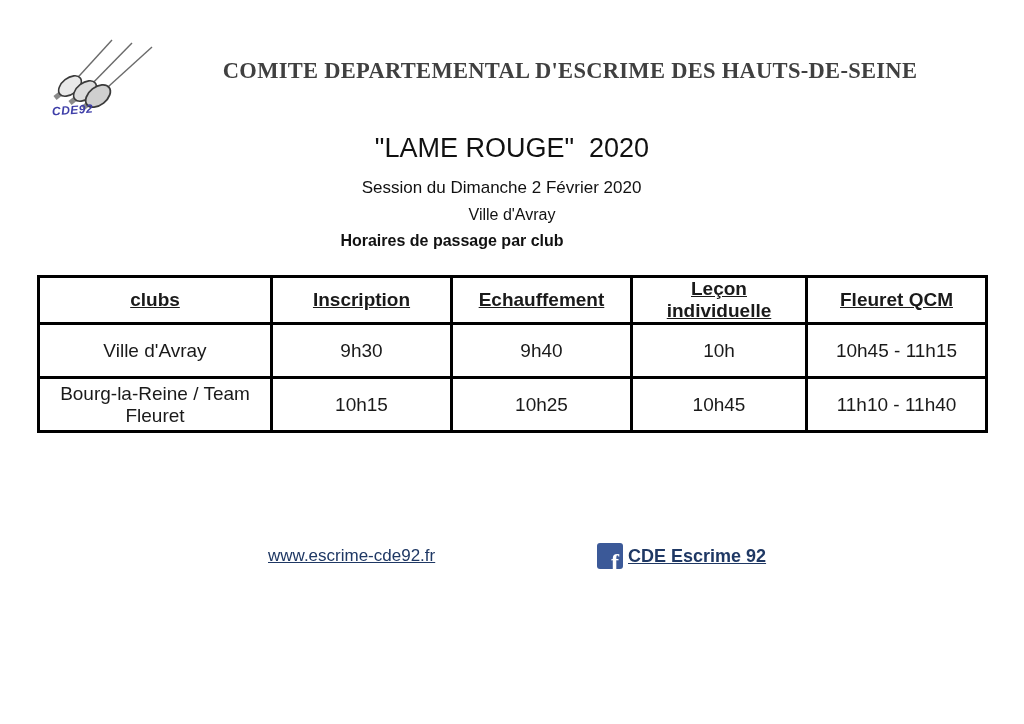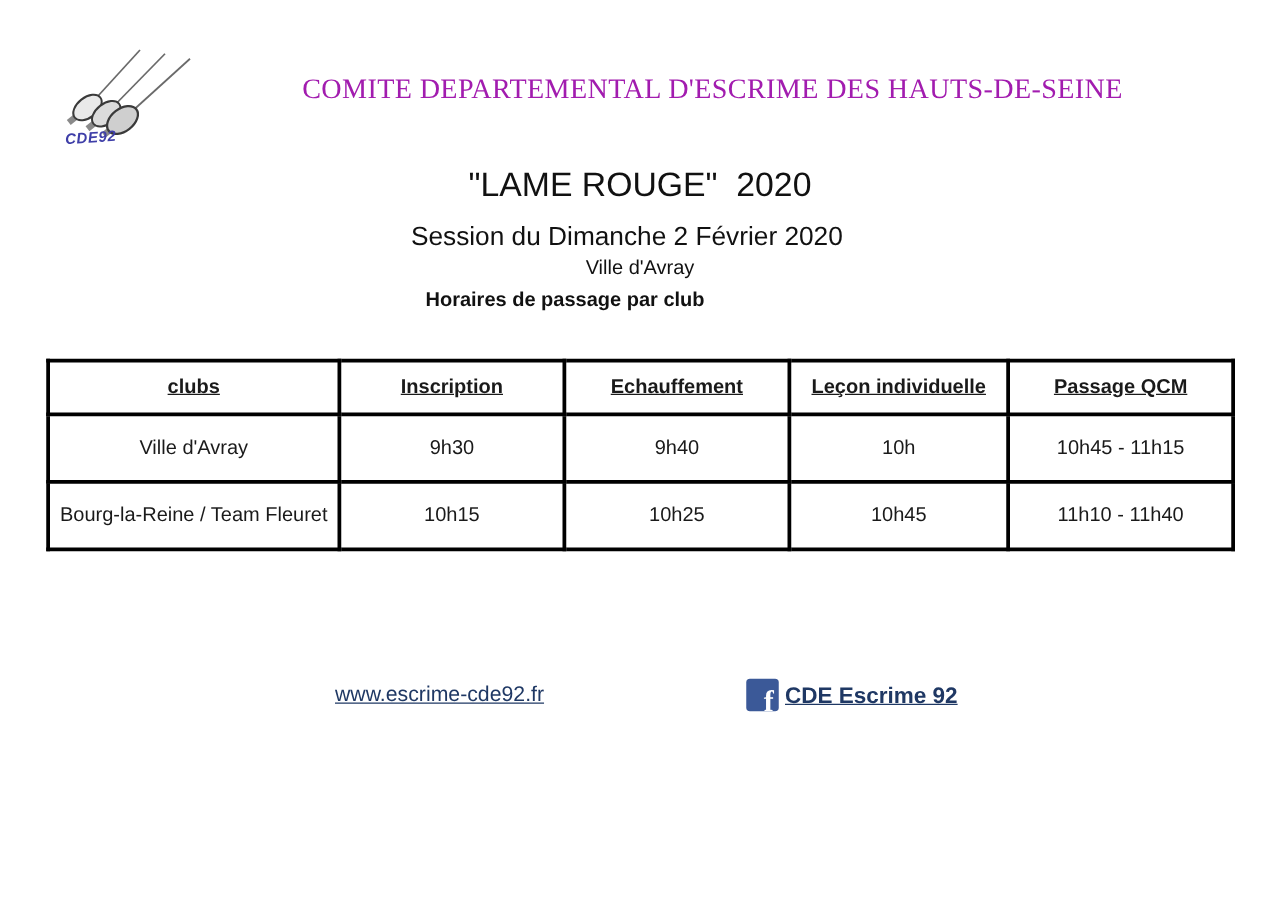--- a/index.html
+++ b/index.html
@@ -29,45 +29,45 @@
   }
 
   
   .org-title {
     position: absolute;
     left: 130px;
     top: 58px;
     width: 880px;
     text-align: center;
     font-family: "Liberation Serif", serif;
-    font-weight: normal;
+    font-weight: bold;
     font-size: 22.5px;
     letter-spacing: 0.3px;
-    color: #a21caf;
+    color: #404040;
   }
 
   
   .event-title {
     position: absolute;
     left: 0;
     top: 133px;
     width: 1024px;
     text-align: center;
     font-size: 27px;
     font-weight: 400;
     white-space: pre;
     color: #111111;
   }
   .event-session {
     position: absolute;
     left: 0;
     top: 178px;
     width: 1003px;
     text-align: center;
-    font-size: 21px;
+    font-size: 17px;
     color: #111111;
   }
   .event-location {
     position: absolute;
     left: 0;
     top: 206px;
     width: 1024px;
     text-align: center;
     font-size: 16px;
     color: #111111;
@@ -80,25 +80,25 @@
     text-align: center;
     font-size: 16px;
     font-weight: bold;
     color: #111111;
   }
 
   
   table.schedule {
     position: absolute;
     left: 37px;
-    top: 287px;
+    top: 275px;
     width: 948px;
     border-collapse: collapse;
     table-layout: fixed;
-    font-size: 16px;
+    font-size: 19px;
   }
   table.schedule th,
   table.schedule td {
     border: 3px solid #000000;
     text-align: center;
     vertical-align: middle;
     padding: 0 4px;
     background: #ffffff;
   }
   table.schedule th {
@@ -205,21 +205,21 @@
       <col style="width:180px">
       <col style="width:175px">
       <col style="width:180px">
     </colgroup>
     <thead>
       <tr>
         <th>clubs</th>
         <th>Inscription</th>
         <th>Echauffement</th>
         <th>Leçon individuelle</th>
-        <th>Passage QCM</th>
+        <th>Fleuret QCM</th>
       </tr>
     </thead>
     <tbody>
       <tr>
         <td>Ville d'Avray</td>
         <td>9h30</td>
         <td>9h40</td>
         <td>10h</td>
         <td>10h45 - 11h15</td>
       </tr>

